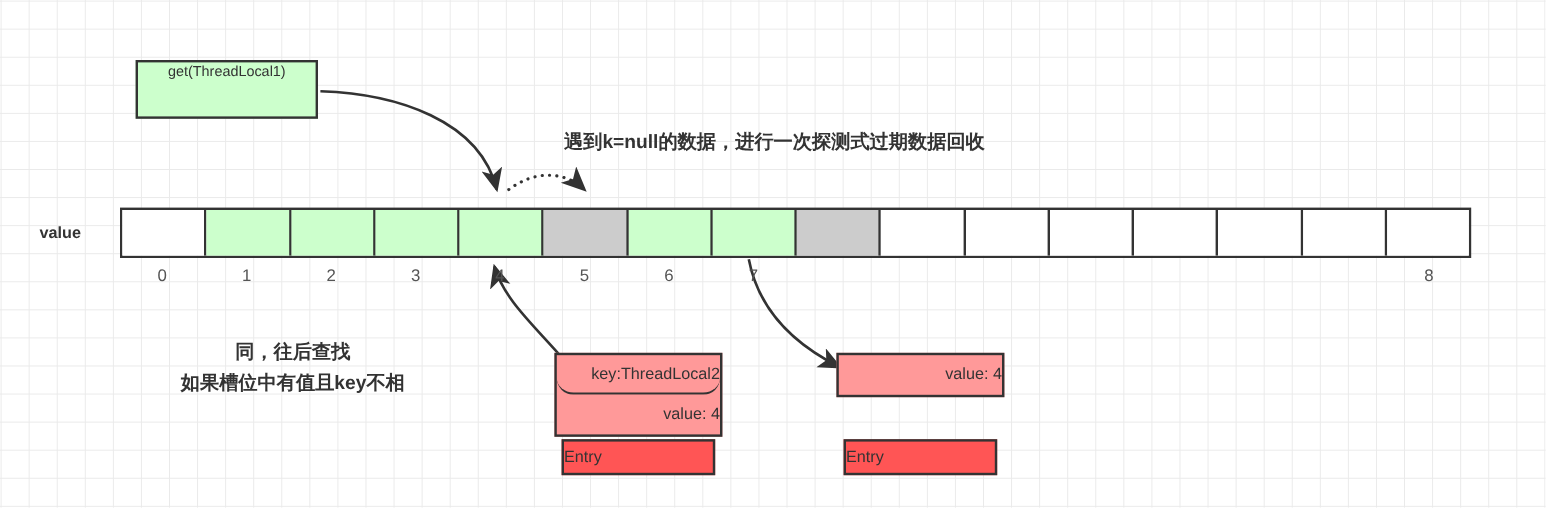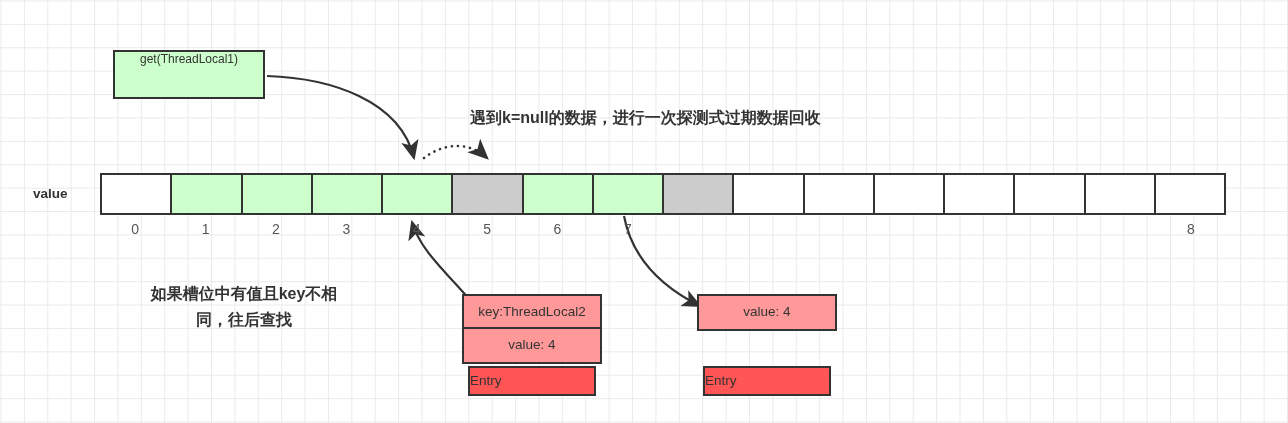--- a/index.html
+++ b/index.html
@@ -133,24 +133,25 @@
     position: relative;
     width: 140px;
     border: 2px solid #333333;
     box-sizing: border-box;
     background: #ff9999;
     z-index: 2;
   }
   .entry-key, .entry-value {
     height: 33px;
     line-height: 31px;
-    text-align: center;
+    text-align: right;
     font-size: 13.5px;
     color: #333333;
     box-sizing: border-box;
+    border-radius: 14px;
   }
   .entry-key {
     border-bottom: 2px solid #333333;
   }
   .entry-footer {
     position: absolute;
     left: 6px;
     top: 72px;
     width: 128px;
     height: 30px;
@@ -228,22 +229,22 @@
     <div class="index-cell"></div>
     <div class="index-cell"></div>
     <div class="index-cell"></div>
     <div class="index-cell"></div>
     <div class="index-cell"></div>
     <div class="index-cell"></div>
     <div class="index-cell">8</div>
   </div>
 
   <div class="note-bottom">
+    <div>同，往后查找</div>
     <div>如果槽位中有值且key不相</div>
-    <div>同，往后查找</div>
   </div>
 
   <div class="entry-group g1">
     <div class="entry-footer">Entry</div>
     <div class="entry-kv">
       <div class="entry-key">key:ThreadLocal2</div>
       <div class="entry-value">value: 4</div>
     </div>
   </div>
 

